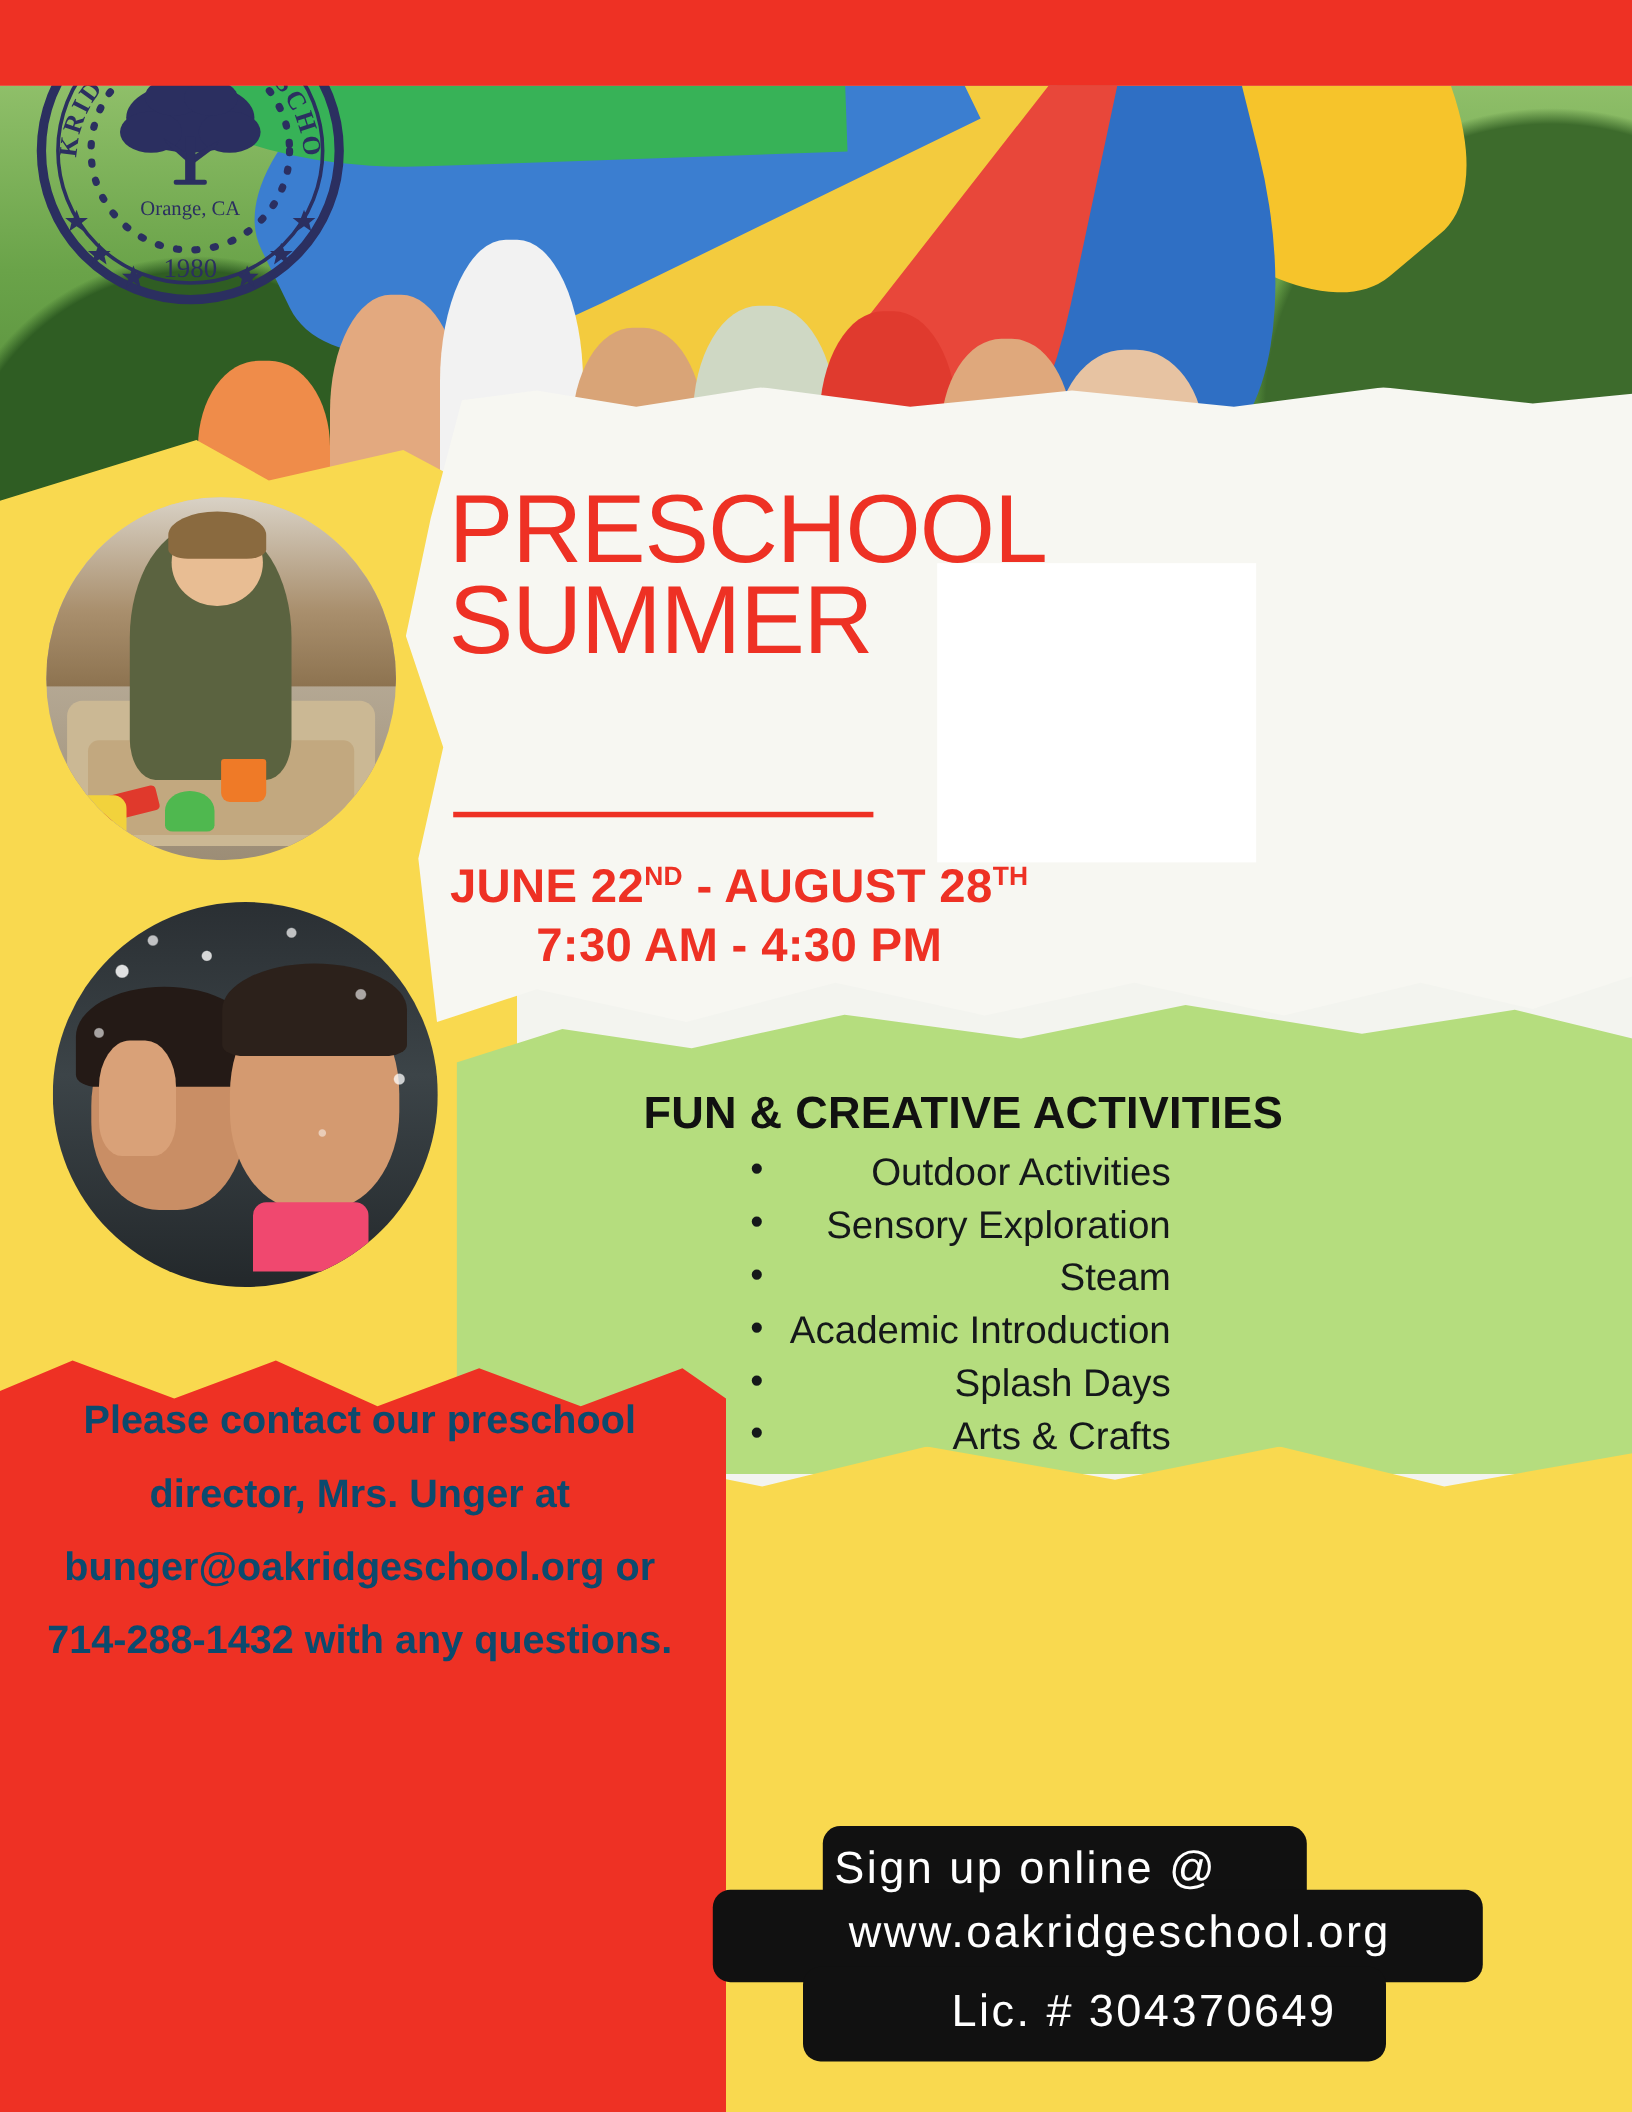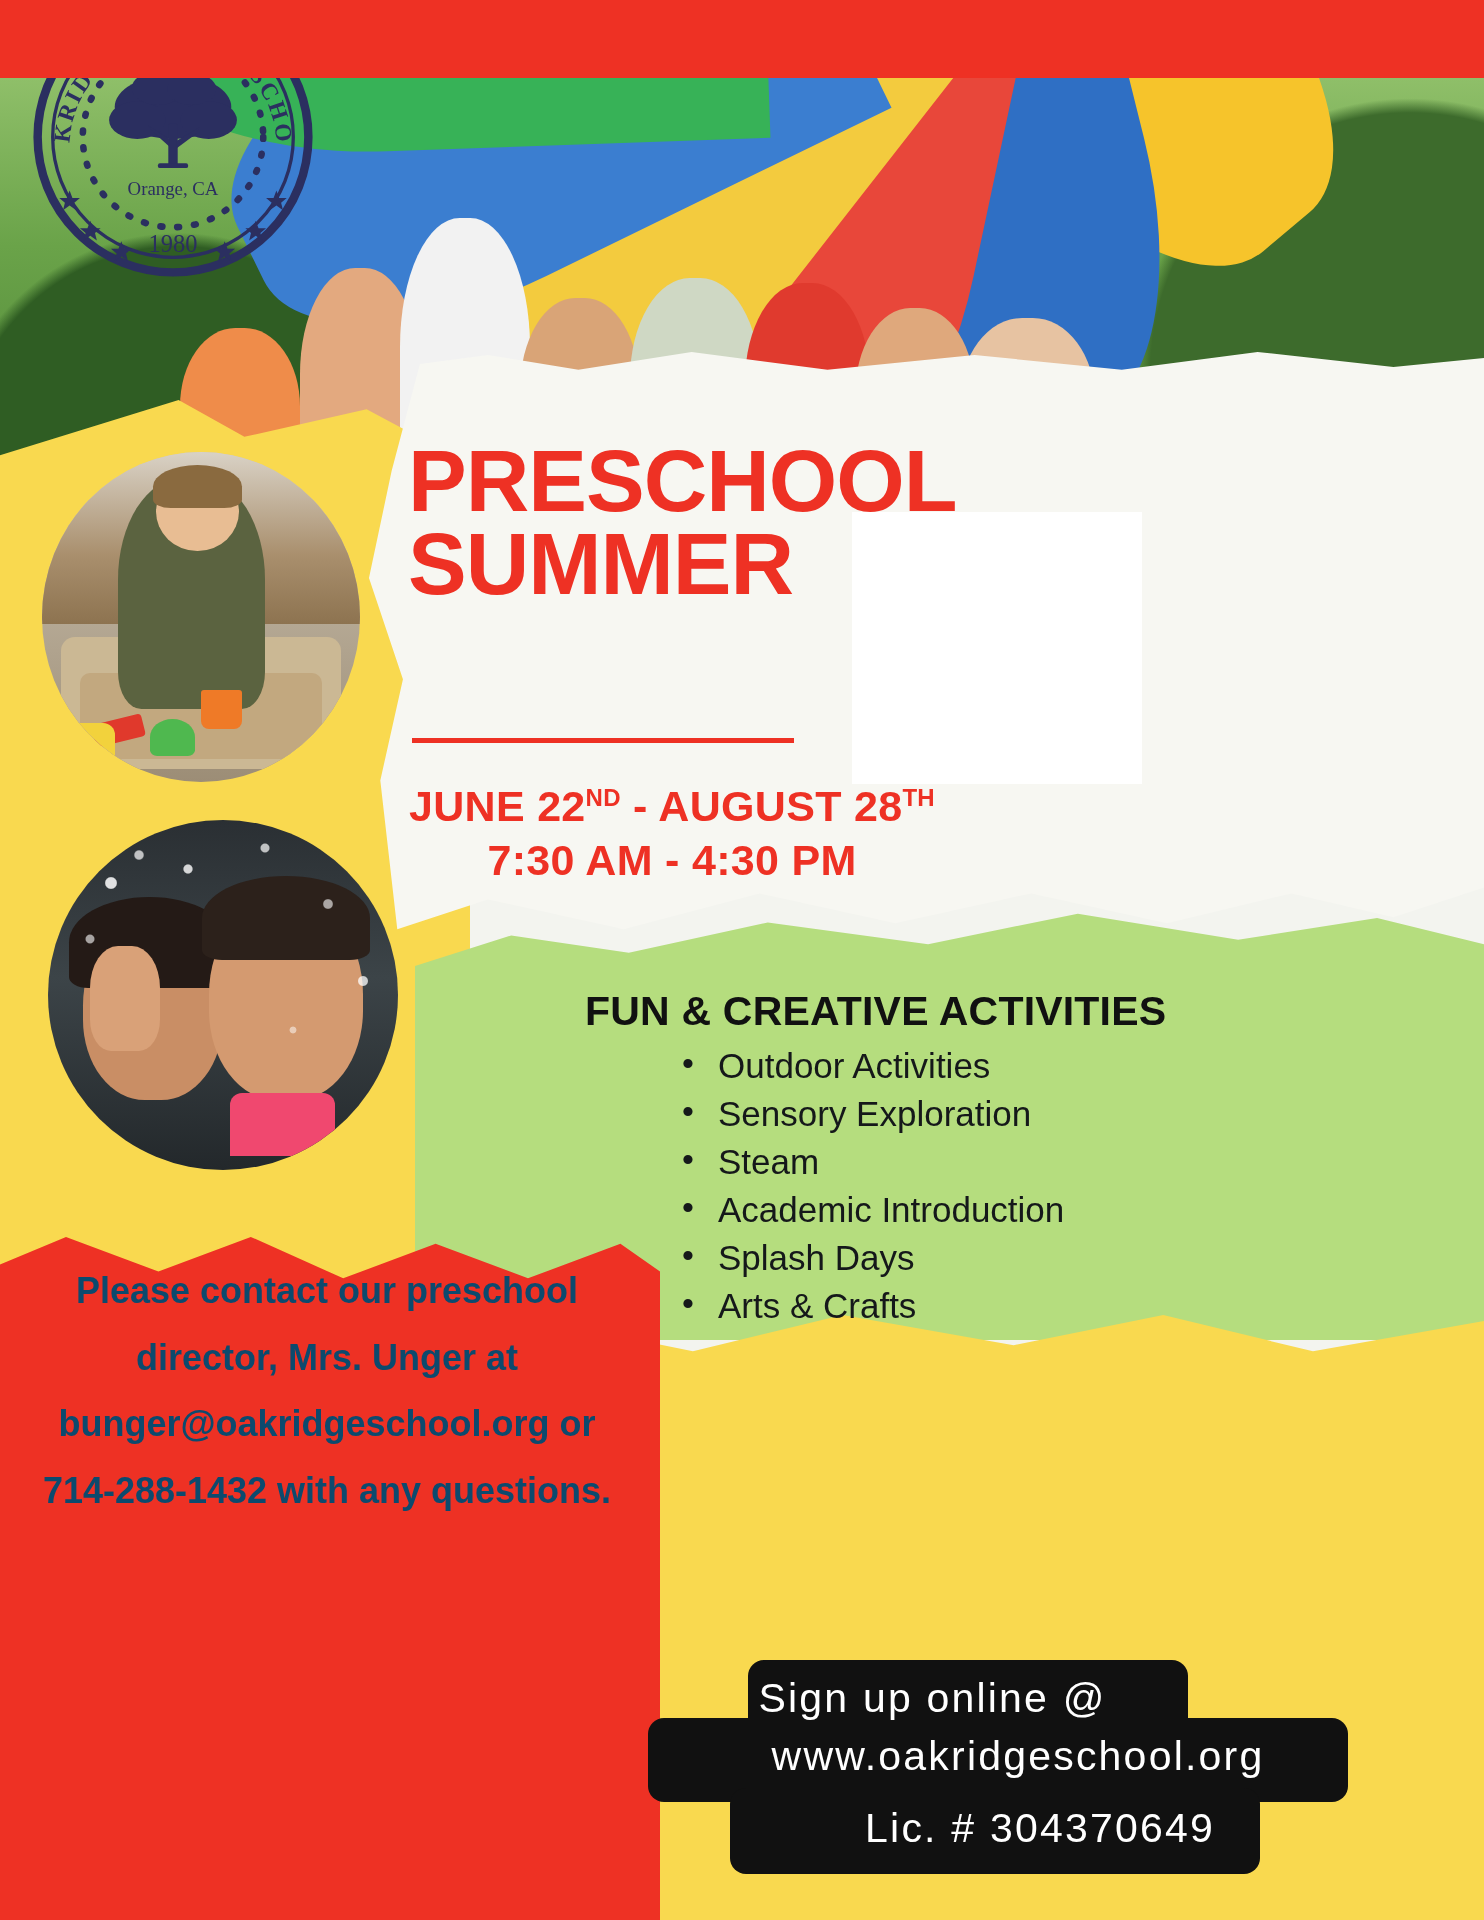--- a/index.html
+++ b/index.html
@@ -135,21 +135,21 @@
   .hair-b { position:absolute; left:44%; top:16%; width:48%; height:24%;
     background:#2c211b; border-radius:50% 50% 12% 12%; }
   .swim-pink { position:absolute; left:52%; bottom:4%; width:30%; height:18%;
     background:#f0486f; border-radius:12px 12px 0 0; }
   .hand { position:absolute; left:12%; top:36%; width:20%; height:30%;
     background:#d9a178; border-radius:40% 40% 30% 30%; }
 
   
   .hero-title {
     position:absolute; left:408px; top:440px; z-index:20;
-    color:#ee3124; font-weight:bold; font-size:88px; line-height:0.94;
+    color:#ee3124; font-weight:normal; font-size:88px; line-height:0.94;
     letter-spacing:-1px;
   }
   .hero-rule {
     position:absolute; left:412px; top:738px; width:382px; height:5px;
     background:#ee3124; z-index:20;
   }
   .hero-dates {
     position:absolute; left:392px; top:782px; width:560px; z-index:20;
     color:#ee3124; font-weight:bold; text-align:center; line-height:1.16;
   }
@@ -162,21 +162,21 @@
     position:absolute; left:852px; top:512px; width:290px; height:272px;
     background:#ffffff; z-index:20;
   }
   .seal-wrap { position:absolute; left:32px; top:-4px; width:282px; height:282px; z-index:21; }
 
   
   .act-title {
     position:absolute; left:585px; top:988px; z-index:20;
     color:#111111; font-weight:bold; font-size:41px; letter-spacing:0.2px;
   }
-  .act-list { position:absolute; left:678px; top:1042px; z-index:20; list-style:none; }
+  .act-list { position:absolute; left:678px; top:1042px; z-index:20; list-style:none;text-align:right; }
   .act-list li {
     color:#15181a; font-size:35px; line-height:1.37; position:relative; padding-left:40px;
   }
   .act-list li::before {
     content:"\2022"; position:absolute; left:4px; top:-2px; font-size:34px; color:#15181a;
   }
 
   
   .contact {
     position:absolute; left:20px; top:1258px; width:614px; z-index:20;

